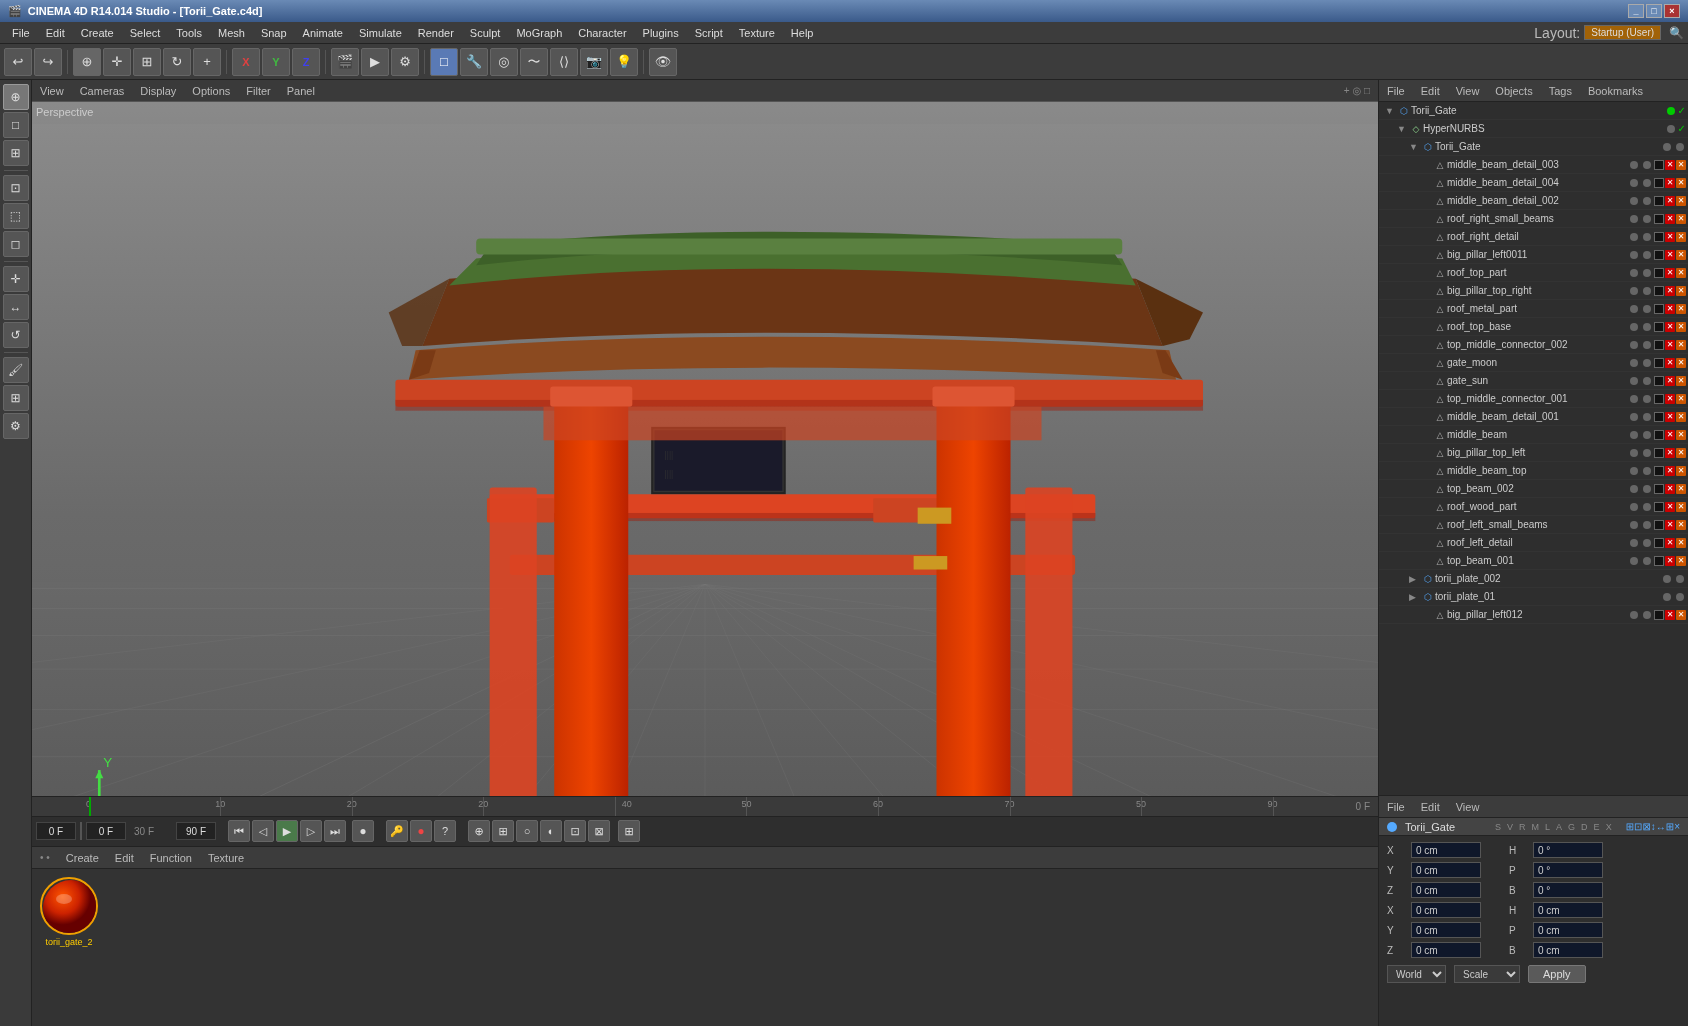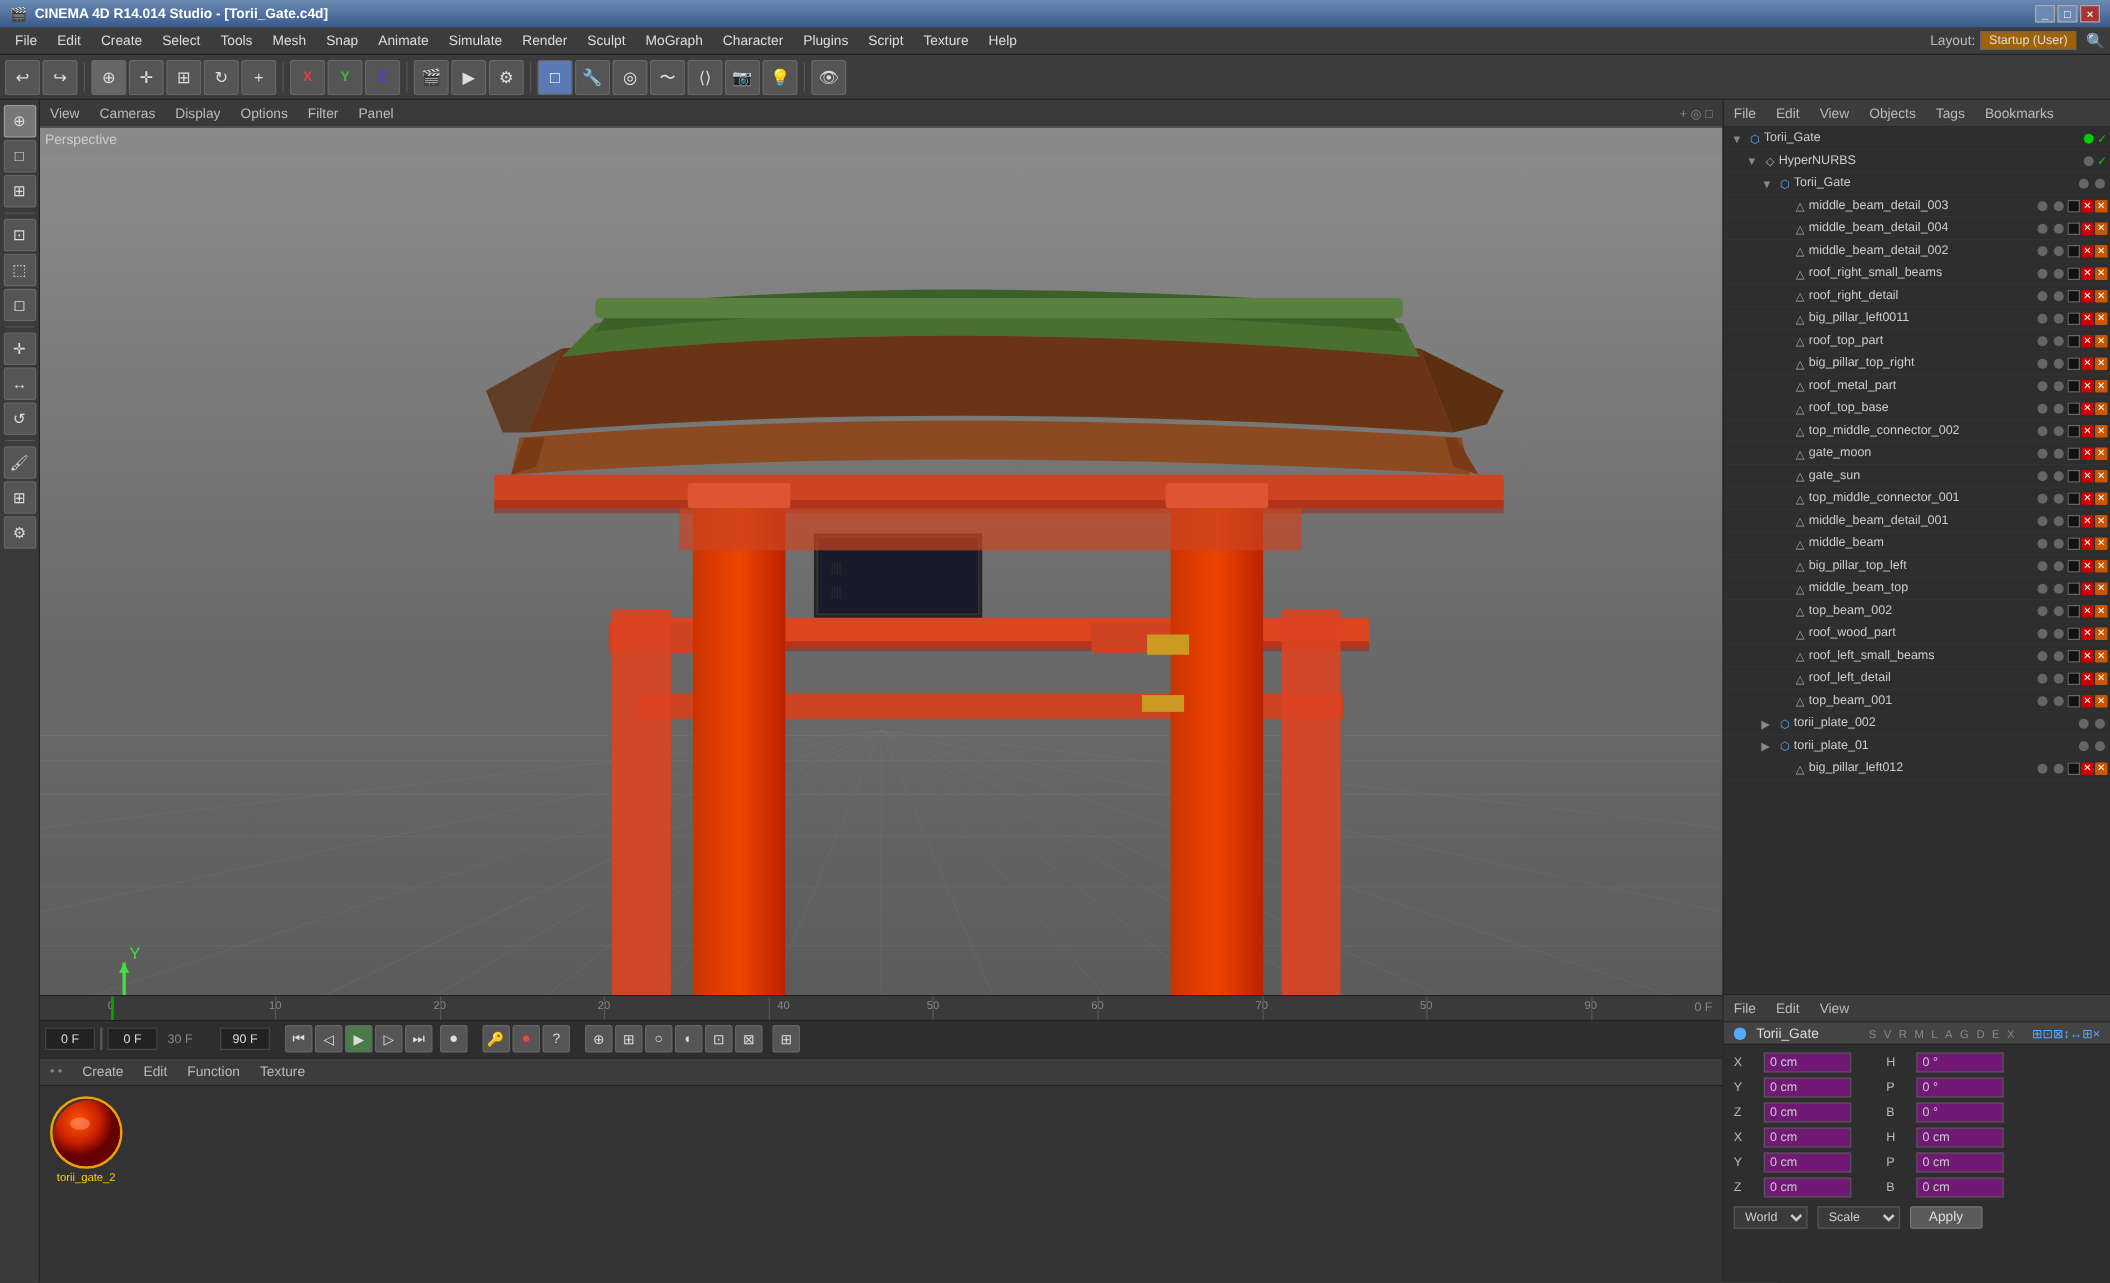--- a/index.html
+++ b/index.html
@@ -407,21 +407,21 @@
     .am-row {
       display: flex;
       align-items: center;
       height: 20px;
       gap: 4px;
     }
     .am-label { width: 20px; font-size: 10px; color: #bbb; }
     .am-field {
       width: 70px;
       height: 16px;
-      background: #701a75;
+      background: #0f172a;
       border: 1px solid #555;
       color: #ccc;
       font-size: 10px;
       padding: 0 4px;
     }
 
     .am-dropdown {
       height: 18px;
       background: #3a3a3a;
       border: 1px solid #555;
@@ -496,21 +496,21 @@
   <span class="menu-item">Simulate</span>
   <span class="menu-item">Render</span>
   <span class="menu-item">Sculpt</span>
   <span class="menu-item">MoGraph</span>
   <span class="menu-item">Character</span>
   <span class="menu-item">Plugins</span>
   <span class="menu-item">Script</span>
   <span class="menu-item">Texture</span>
   <span class="menu-item">Help</span>
   <span style="flex:1"></span>
-  <span style="font-size:11px;color:#bbb;margin-right:4px;text-align:right;">Layout:</span>
+  <span style="font-size:14px;color:#bbb;margin-right:4px;text-align:right;">Layout:</span>
   <span style="font-size:10px;color:#ddd;background:#a16207;border:1px solid #666;padding:1px 6px;cursor:pointer;">Startup (User)</span>
   <span style="margin-left:8px;font-size:12px;color:#bbb;cursor:pointer;">🔍</span>
 </div>
 
 <div id="top-toolbar">
   <div class="toolbar-btn">↩</div>
   <div class="toolbar-btn">↪</div>
   <div class="toolbar-separator"></div>
   <div class="toolbar-btn" style="background:#666;">⊕</div>
   <div class="toolbar-btn">✛</div>

